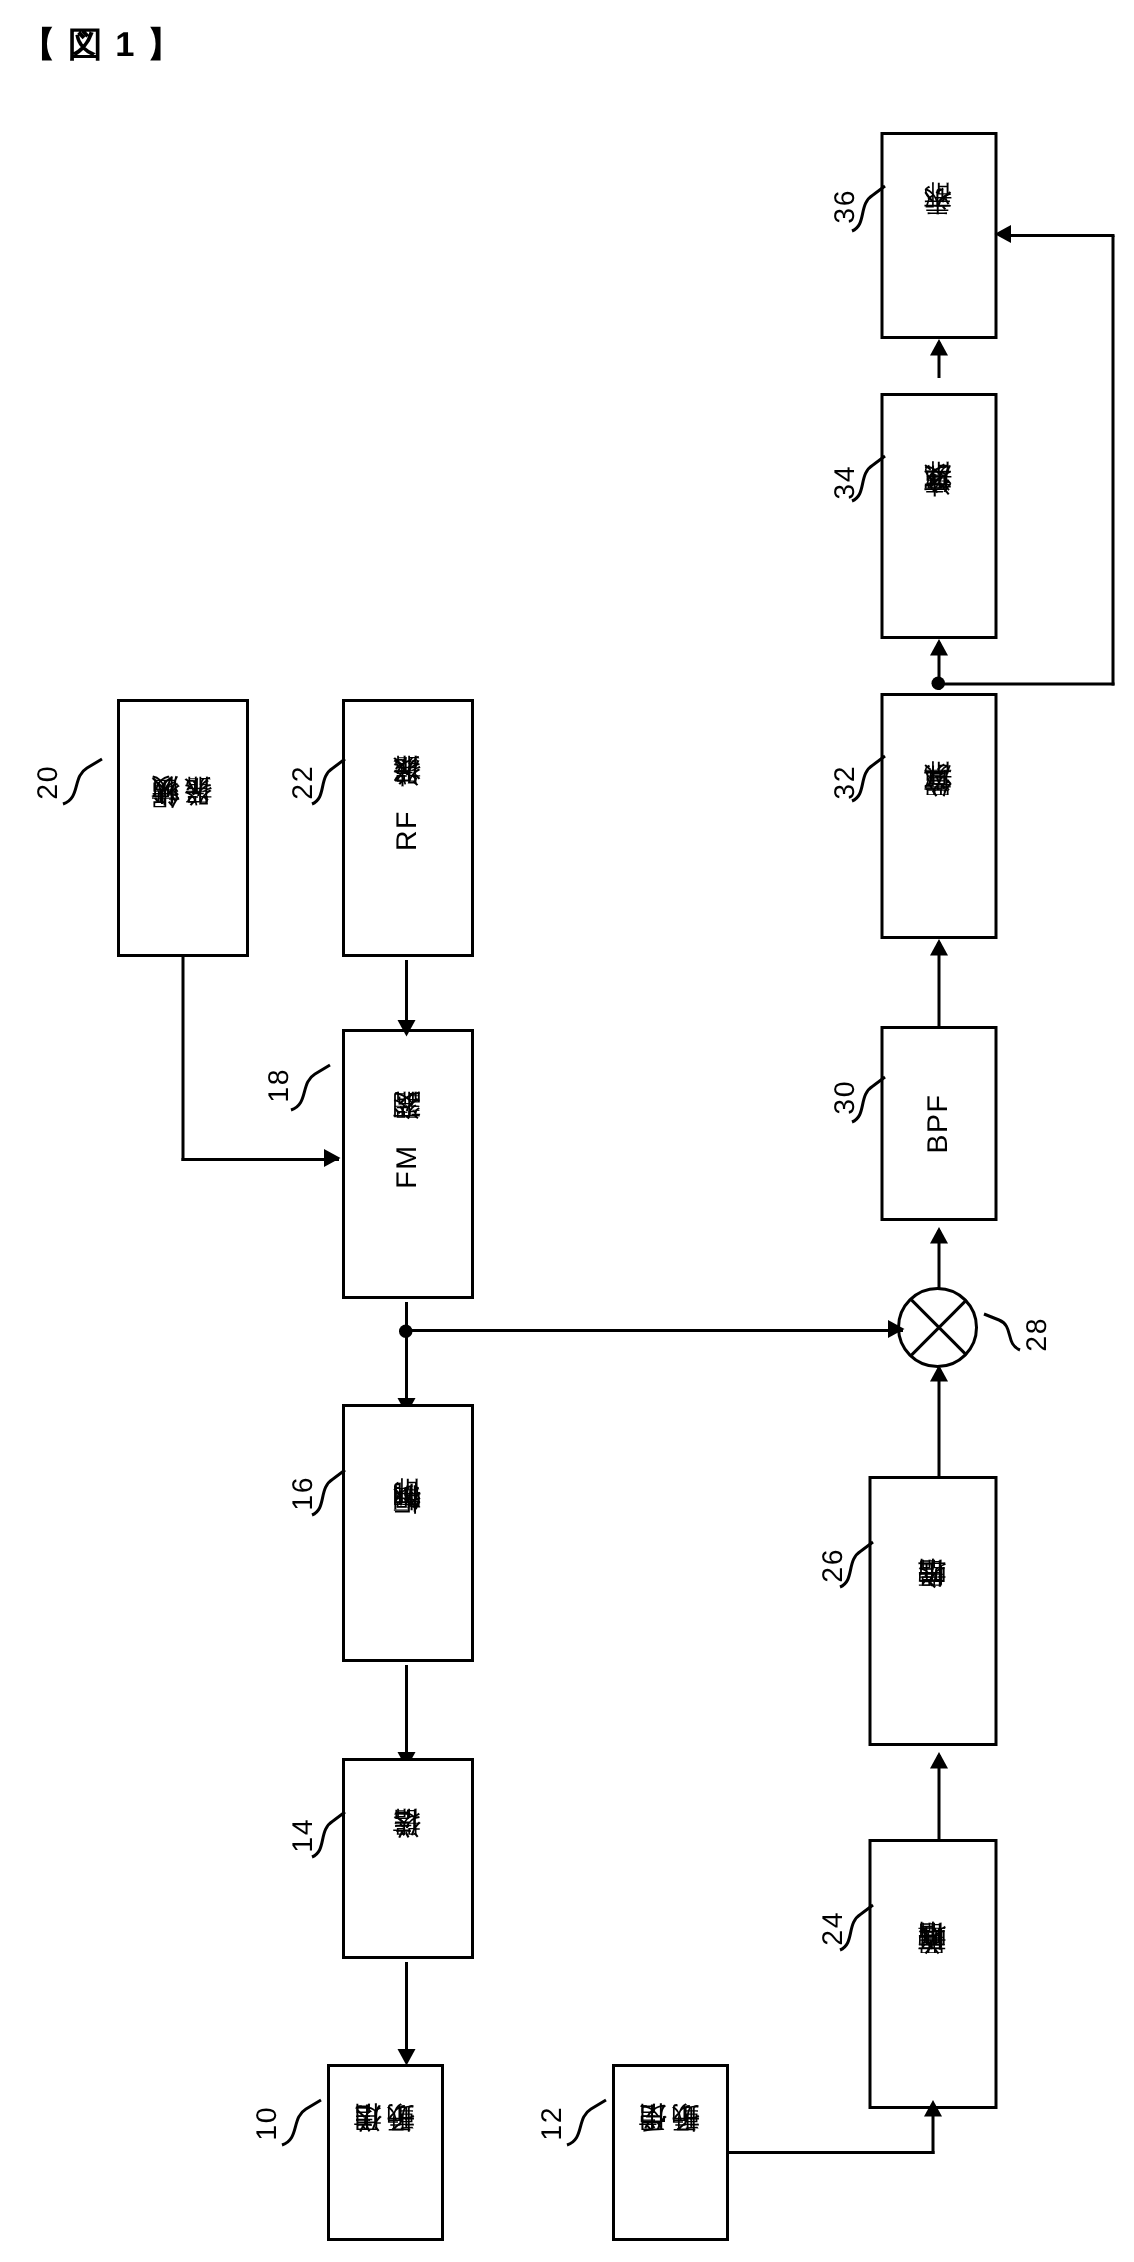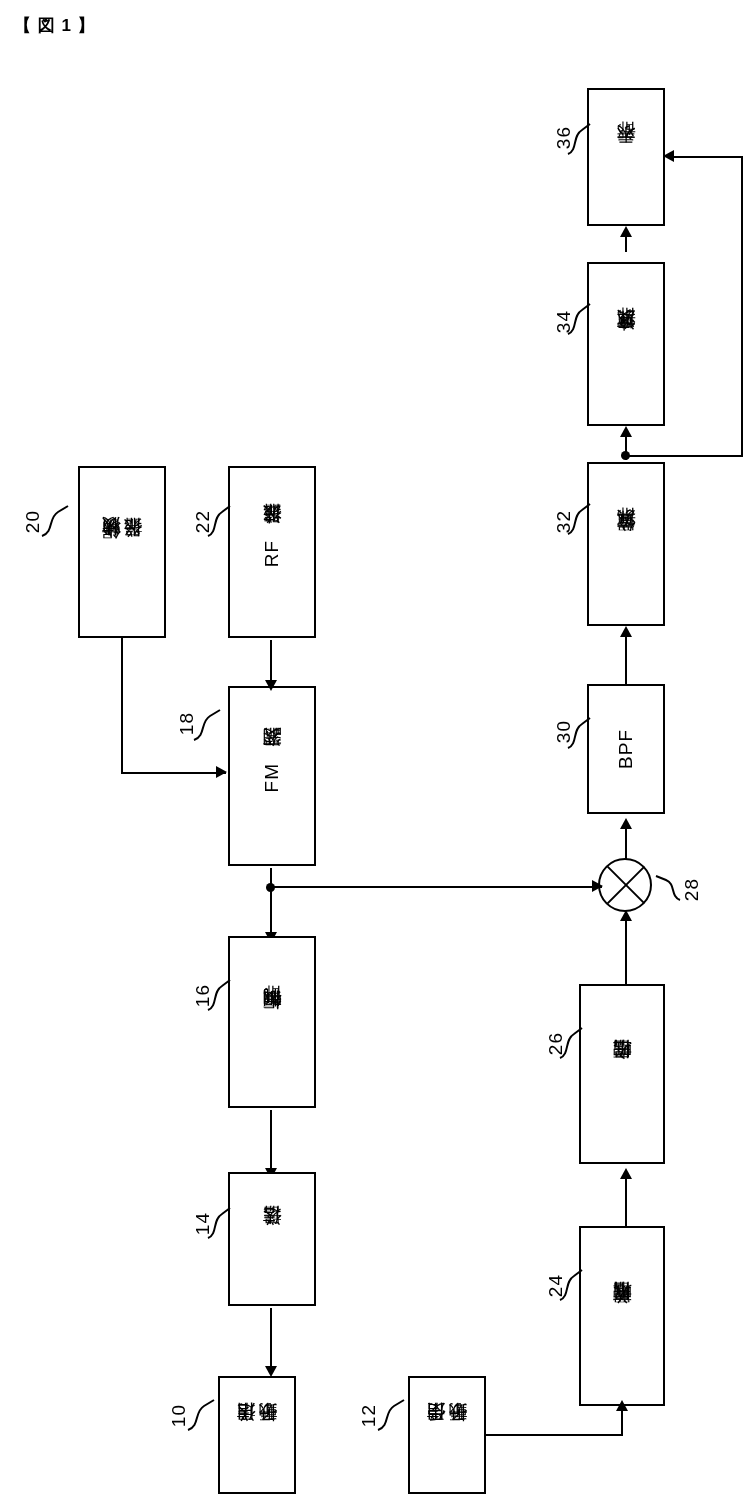--- a/index.html
+++ b/index.html
@@ -1,21 +1,21 @@
 <!DOCTYPE html>
 <html><head>
 <meta charset="utf-8">
 <style>
   html,body{margin:0;padding:0;background:#ffffff;}
   body{width:756px;height:1508px;position:relative;font-family:"Liberation Sans","DejaVu Sans",sans-serif;color:#000;}
   #stage{position:relative;width:756px;height:1508px;overflow:hidden;}
 
   .fig-title{
     position:absolute;left:14px;top:14px;
-    font-size:17px;letter-spacing:1px;font-weight:bold;
+    font-size:23px;letter-spacing:1px;font-weight:bold;
     white-space:nowrap;
   }
 
   
   .box{
     position:absolute;
     border:2px solid #000;
     background:#fff;
     box-sizing:border-box;
     display:flex;align-items:center;justify-content:center;

